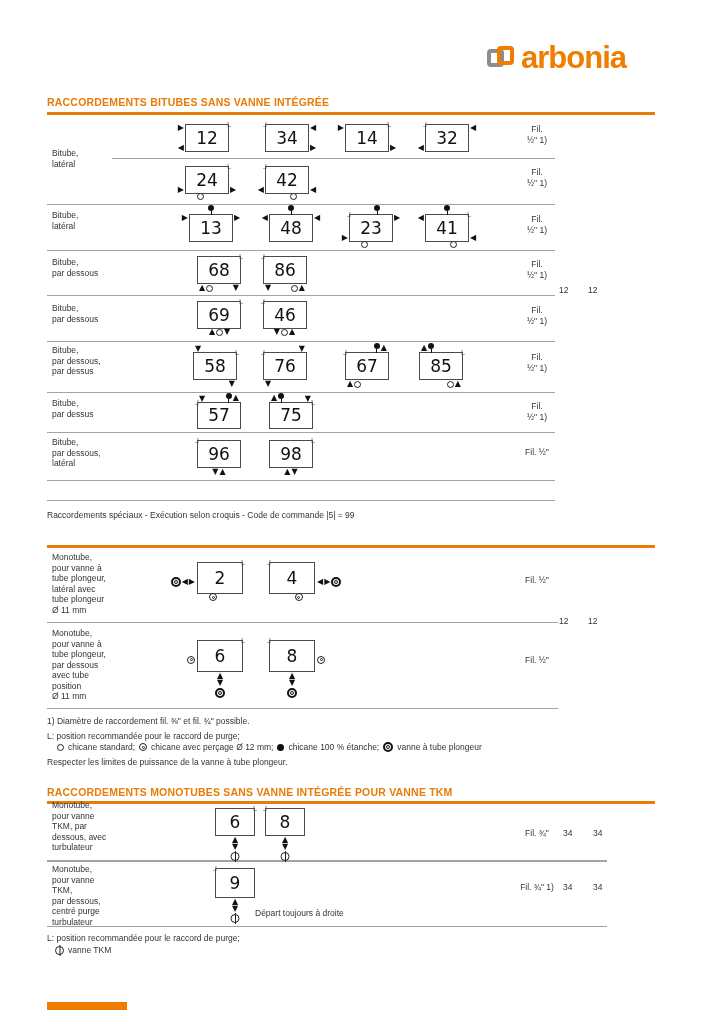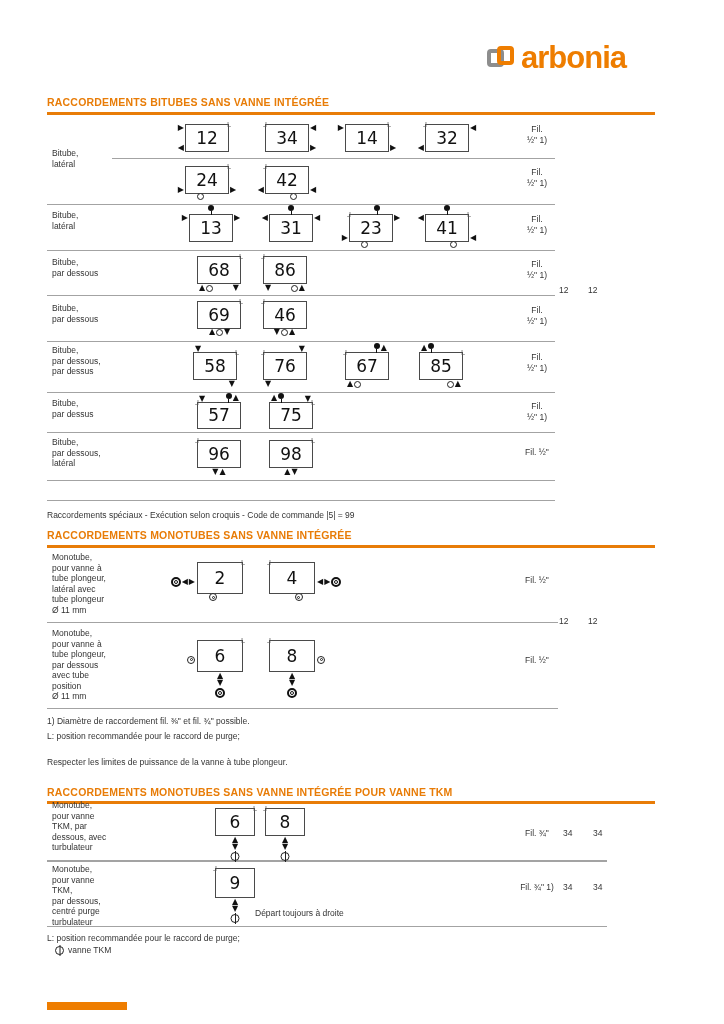--- a/index.html
+++ b/index.html
@@ -207,21 +207,21 @@
           <div class="tri">▶</div>
         </div>
         <div class="mark m-tc">
           <div class="dotstem">
             <div class="d"></div>
             <div class="s"></div>
           </div>
         </div>
       </div>
       <div class="dbox" style="left: 222px; top: 214px; width: 44px; height: 28px;">
-        <div class="bnum">31</div>
+        <div class="bnum">48</div>
         <div class="mark m-lt">
           <div class="tri">◀</div>
         </div>
         <div class="mark m-rt">
           <div class="tri">◀</div>
         </div>
         <div class="mark m-tc">
           <div class="dotstem">
             <div class="d"></div>
             <div class="s"></div>
@@ -457,21 +457,20 @@
         <div>½" 1)</div>
       </div>
       <div class="fil" style="top: 447px;">
         <div>Fil. ½"</div>
       </div>
       <div class="pnum" style="top: 285px; left: 512px;">12</div>
       <div class="pnum" style="top: 285px; left: 541px;">12</div>
       <div class="foot" style="top: 510px; left: 0px;">
         <div class="ftext">Raccordements spéciaux - Exécution selon croquis - Code de commande |5| = 99</div>
       </div>
-      <div class="sec-title" style="top: 529px;">RACCORDEMENTS MONOTUBES SANS VANNE INTÉGRÉE</div>
       <div class="sec-underline" style="top: 545px; width: 608px;"></div>
       <div class="rule" style="top: 622px; left: 0px; width: 511px;"></div>
       <div class="rule" style="top: 708px; left: 0px; width: 511px;"></div>
       <div class="rlabel" style="top: 552px;">
         <div>Monotube,</div>
         <div>pour vanne à</div>
         <div>tube plongeur,</div>
         <div>latéral avec</div>
         <div>tube plongeur</div>
         <div>Ø 11 mm</div>
@@ -552,20 +551,30 @@
         <div>Fil. ½"</div>
       </div>
       <div class="pnum" style="top: 616px; left: 512px;">12</div>
       <div class="pnum" style="top: 616px; left: 541px;">12</div>
       <div class="foot" style="top: 716px; left: 0px;">
         <div class="ftext">1) Diamètre de raccordement fil. ⅜" et fil. ¾" possible.</div>
       </div>
       <div class="foot" style="top: 731px; left: 0px;">
         <div class="ftext">L: position recommandée pour le raccord de purge;</div>
       </div>
+      <div class="foot" style="top: 742px; left: 10px;">
+        <div class="sym sym-o"></div>
+        <div class="ftext">chicane standard;</div>
+        <div class="sym sym-bo"></div>
+        <div class="ftext">chicane avec perçage Ø 12 mm;</div>
+        <div class="sym sym-f"></div>
+        <div class="ftext">chicane 100 % étanche;</div>
+        <div class="sym sym-pl"></div>
+        <div class="ftext">vanne à tube plongeur</div>
+      </div>
       <div class="foot" style="top: 757px; left: 0px;">
         <div class="ftext">Respecter les limites de puissance de la vanne à tube plongeur.</div>
       </div>
       <div class="sec-title" style="top: 786px;">RACCORDEMENTS MONOTUBES SANS VANNE INTÉGRÉE POUR VANNE TKM</div>
       <div class="sec-underline" style="top: 801px; width: 608px;"></div>
       <div class="rule" style="top: 860px; left: 0px; width: 560px; height: 2px;"></div>
       <div class="rule" style="top: 926px; left: 0px; width: 560px;"></div>
       <div class="rlabel" style="top: 800px;">
         <div>Monotube,</div>
         <div>pour vanne</div>

